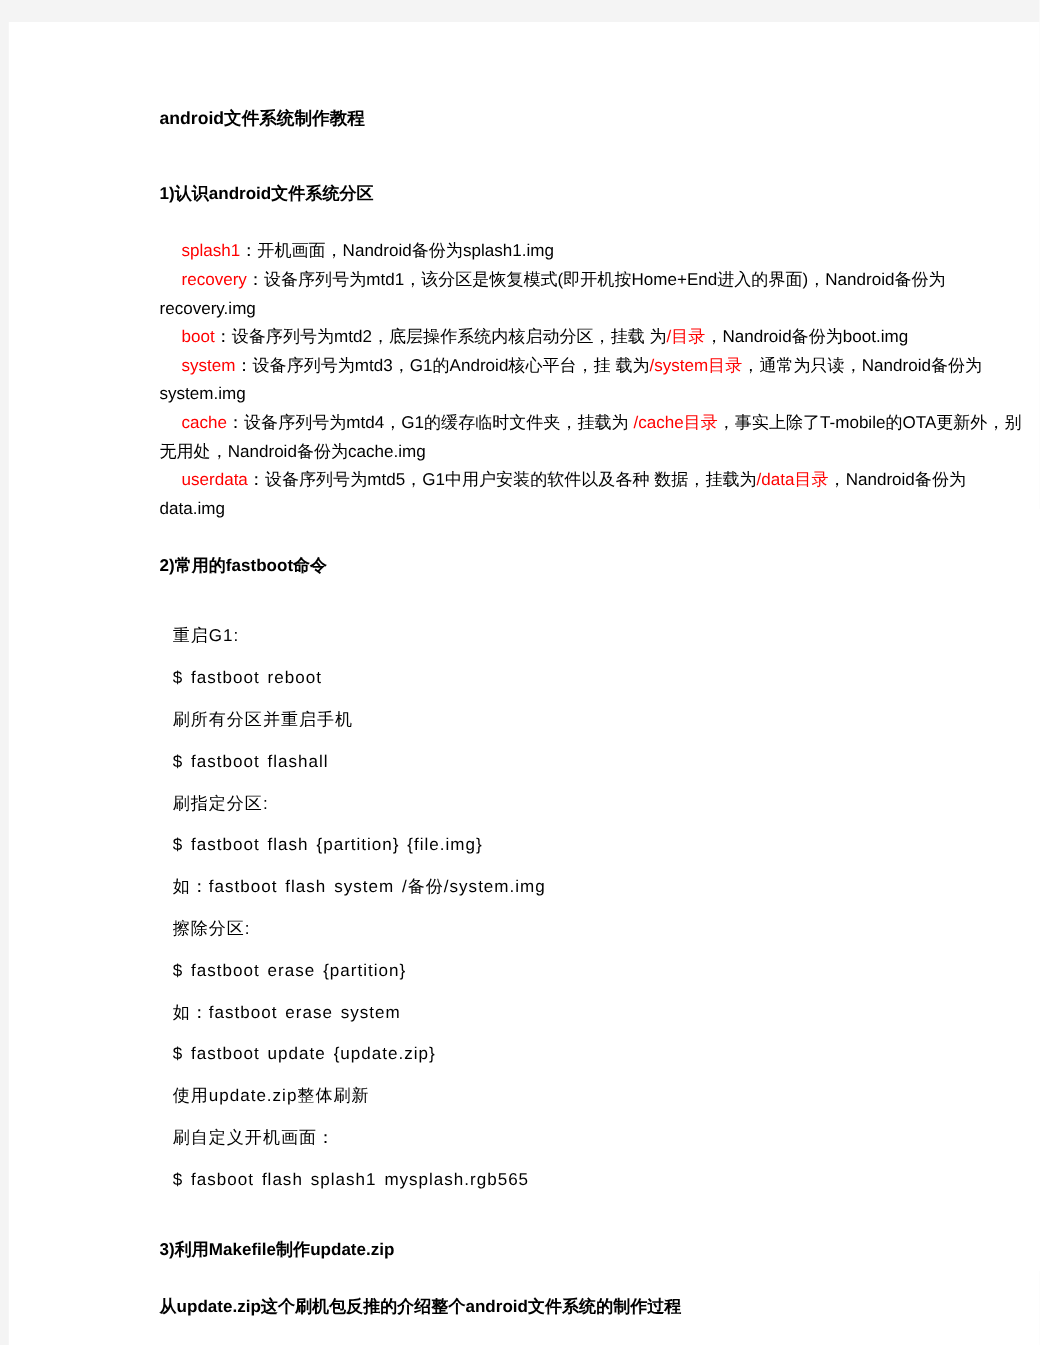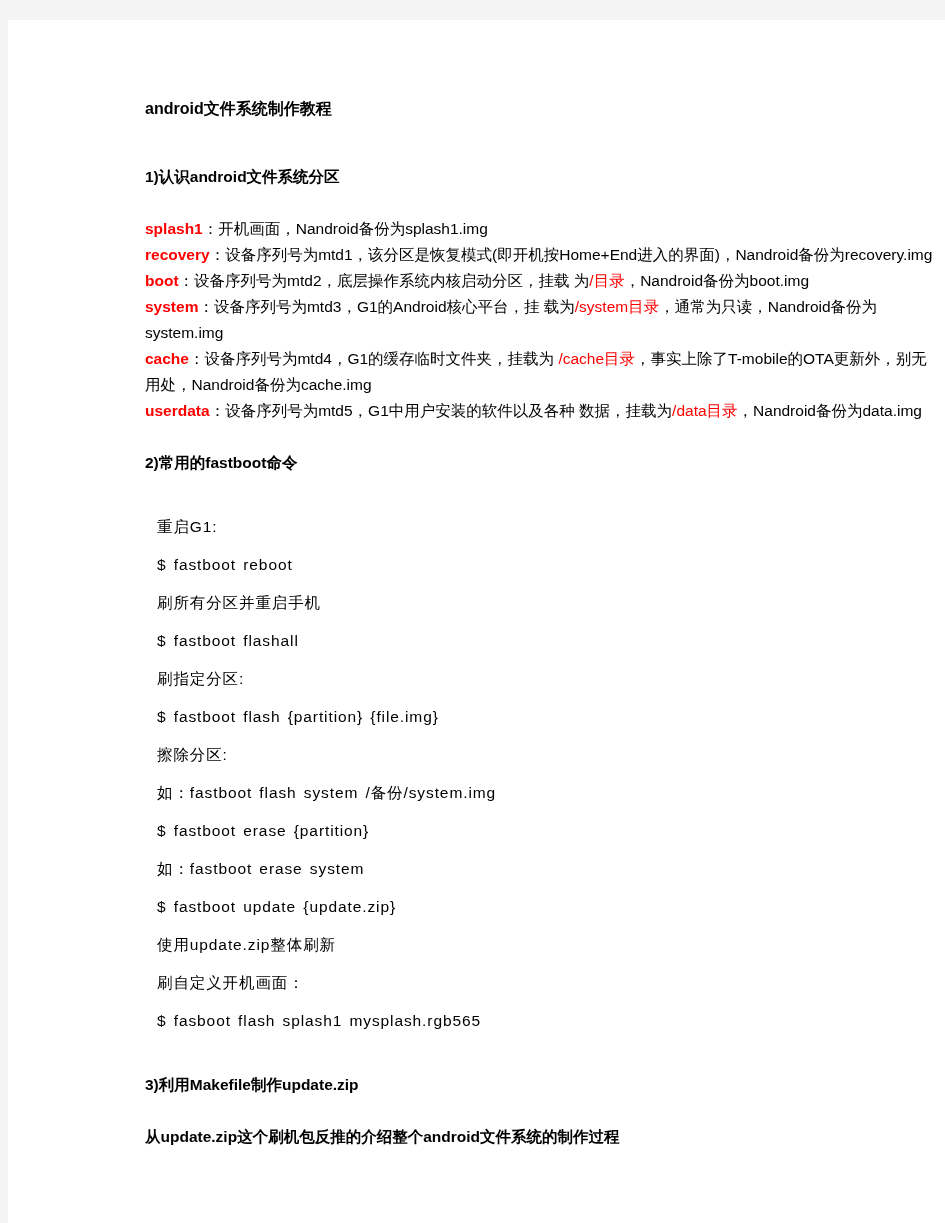--- a/index.html
+++ b/index.html
@@ -49,21 +49,22 @@
   }
   .title {
     font-weight: bold;
     font-size: 16px;
     line-height: 26px;
     color: #000000;
     margin: 0;
   }
   .part-name {
     color: #ff0000;
-    font-weight: bold;
+    font-weight: normal;
+    margin-left: 20px;
   }
   .path-red {
     color: #ff0000;
   }
   .cmd {
     font-size: 15.5px;
     line-height: 26px;
     color: #000000;
     margin: 12px;
     letter-spacing: 0.9px;
@@ -114,22 +115,22 @@
 
     <div class="spacer-md"></div>
 
     <div class="command-block">
       <p class="cmd">重启G1:</p>
       <p class="cmd">$ fastboot reboot</p>
       <p class="cmd">刷所有分区并重启手机</p>
       <p class="cmd">$ fastboot flashall</p>
       <p class="cmd">刷指定分区:</p>
       <p class="cmd">$ fastboot flash {partition} {file.img}</p>
+      <p class="cmd">如：fastboot flash system /备份/system.img</p>
       <p class="cmd">擦除分区:</p>
-      <p class="cmd">如：fastboot flash system /备份/system.img</p>
       <p class="cmd">$ fastboot erase {partition}</p>
       <p class="cmd">如：fastboot erase system</p>
       <p class="cmd">$ fastboot update {update.zip}</p>
       <p class="cmd">使用update.zip整体刷新</p>
       <p class="cmd">刷自定义开机画面：</p>
       <p class="cmd">$ fasboot flash splash1 mysplash.rgb565</p>
     </div>
 
     <div class="spacer-md"></div>
 

